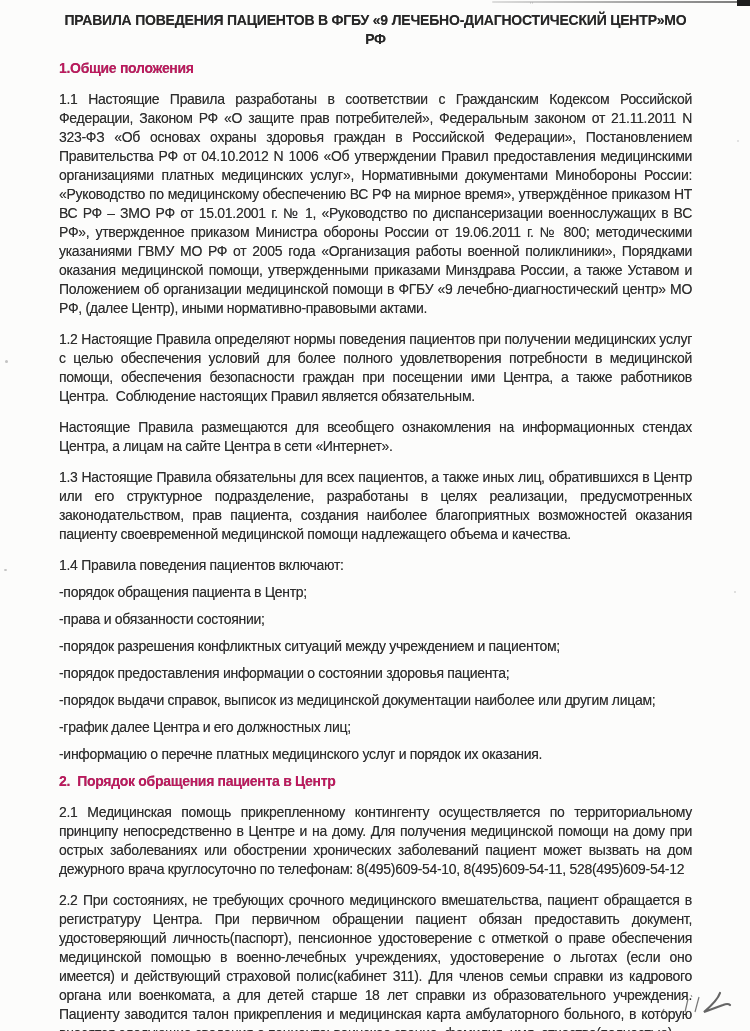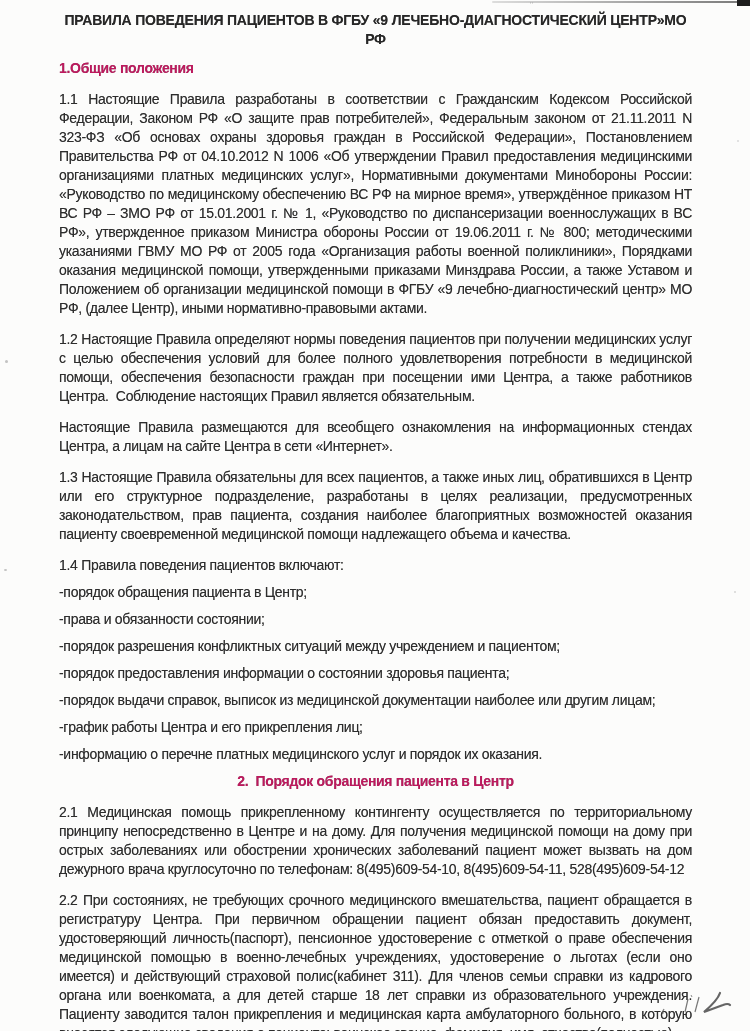--- a/index.html
+++ b/index.html
@@ -27,21 +27,21 @@
     text-align: center;
     color: #272727;
     margin: 0 0 10px 0;
     letter-spacing: -0.2px;
   }
   .sec-heading {
     font-weight: 700;
     color: #be185d;
     margin: 0 0 10px 0;
   }
-  .sec-heading.second { margin-top: 3px; text-align: center; }
+  .sec-heading.second { margin-top: 3px; }
   .para {
     margin: 12px 0 8px 0;
     text-align: justify;
   }
   .list-item {
     margin: 0 0 8px 0;
     text-align: left;
     white-space: nowrap;
   }
   .list-block { margin-bottom: 3px; }
@@ -107,21 +107,21 @@
     <p class="para">1.3 Настоящие Правила обязательны для всех пациентов, а также иных лиц, обратившихся в Центр или его структурное подразделение, разработаны в целях реализации, предусмотренных законодательством, прав пациента, создания наиболее благоприятных возможностей оказания пациенту своевременной медицинской помощи надлежащего объема и качества.</p>
 
     <p class="para">1.4 Правила поведения пациентов включают:</p>
 
     <div class="list-block">
       <p class="list-item">-порядок обращения пациента в Центр;</p>
       <p class="list-item">-права и обязанности состоянии;</p>
       <p class="list-item">-порядок разрешения конфликтных ситуаций между учреждением и пациентом;</p>
       <p class="list-item">-порядок предоставления информации о состоянии здоровья пациента;</p>
       <p class="list-item">-порядок выдачи справок, выписок из медицинской документации наиболее или другим лицам;</p>
-      <p class="list-item">-график работы Центра и его прикрепления лиц;</p>
+      <p class="list-item">-график далее Центра и его должностных лиц;</p>
       <p class="list-item">-информацию о перечне платных медицинского услуг и порядок их оказания.</p>
     </div>
 
     <div class="sec-heading second">2.&nbsp; Порядок обращения пациента в Центр</div>
 
     <p class="para">2.1 Медицинская помощь прикрепленному контингенту осуществляется по территориальному принципу непосредственно в Центре и на дому. Для получения медицинской помощи на дому при острых заболеваниях или обострении хронических заболеваний пациент может вызвать на дом дежурного врача круглосуточно по телефонам: 8(495)609-54-10, 8(495)609-54-11, 528(495)609-54-12</p>
 
     <p class="para">2.2 При состояниях, не требующих срочного медицинского вмешательства, пациент обращается в регистратуру Центра. При первичном обращении пациент обязан предоставить документ, удостоверяющий личность(паспорт), пенсионное удостоверение с отметкой о праве обеспечения медицинской помощью в военно-лечебных учреждениях, удостоверение о льготах (если оно имеется) и действующий страховой полис(кабинет 311). Для членов семьи справки из кадрового органа или военкомата, а для детей старше 18 лет справки из образовательного учреждения. Пациенту заводится талон прикрепления и медицинская карта амбулаторного больного, в которую вносятся следующие сведения о пациенте: воинское звание, фамилия, имя, отчество(полностью),</p>
 
   </div>

